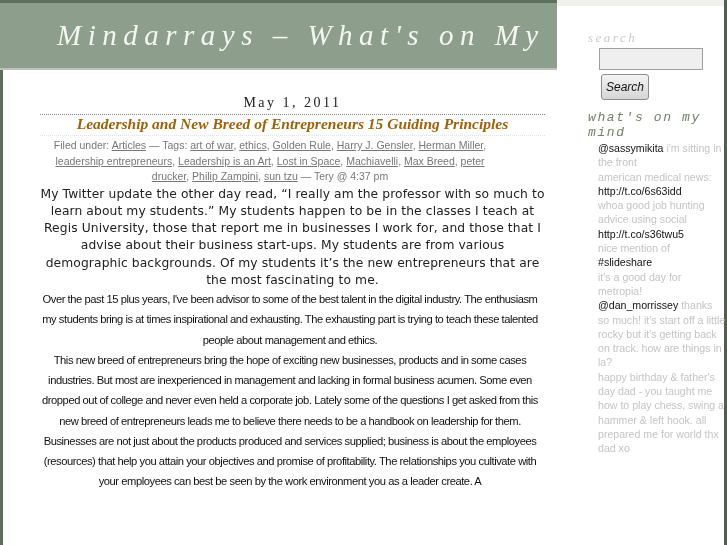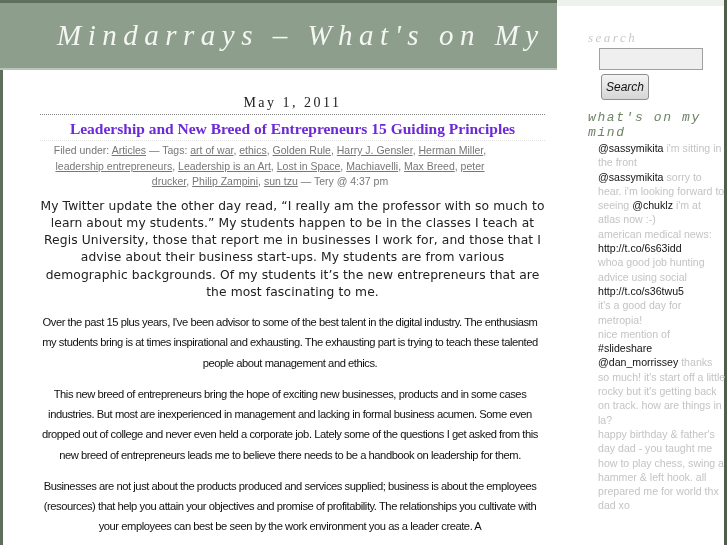--- a/index.html
+++ b/index.html
@@ -26,36 +26,35 @@
       background: #eef1ec;
     }
 
     .main { position: absolute; left: 40px; top: 95px; width: 510px; text-align: center; }
     .post-date {
       font-family: "Liberation Serif", serif; font-size: 14px; letter-spacing: 2.5px;
       color: #222; padding-bottom: 3px;
       border-bottom: 1px dotted #888; width: 505px;
     }
     .post-title {
-      margin-top: 5px;
       font-family: "Liberation Serif", serif; font-weight: bold; font-size: 15.5px;
-      color: #6d28d9; padding-bottom: 2px;
-      border-bottom: 1px dotted #e2e2e2; width: 505px;
+      color: #a16207; padding-bottom: 2px;
+      border-bottom: 1px dotted #e2e2e2; width: 505px; font-style: italic;
     }
     .post-meta {
       margin-top: 2px; font-size: 10.5px; line-height: 15.5px; color: #777;
       width: 460px;
     }
     .post-meta a { color: #777; text-decoration: underline; }
     .post-lead {
-      margin-top: 8px; font-family: "DejaVu Sans", sans-serif; font-size: 12.3px;
+      margin-top: 1px; font-family: "DejaVu Sans", sans-serif; font-size: 12.3px;
       line-height: 17.3px; color: #222; width: 505px; letter-spacing: 0.1px;
     }
     .post-para {
-      margin-top: 11px; font-size: 11.2px; line-height: 20.2px; color: #111;
+      font-size: 11.2px; line-height: 20.2px; color: #111;
       letter-spacing: -0.45px; width: 500px;
     }
 
     .sidebar { position: absolute; left: 588px; top: 30px; width: 136px; }
     .search-heading {
       font-family: "Liberation Serif", serif; font-style: italic; font-size: 13px;
       letter-spacing: 2.5px; color: #c9c9c9;
     }
     .search-input {
       display: block; margin-top: 2px; margin-left: 11px; width: 104px; height: 22px;
@@ -97,22 +96,21 @@
   <div class="post-para">Businesses are not just about the products produced and services supplied; business is about the employees (resources) that help you attain your objectives and promise of profitability. The relationships you cultivate with your employees can best be seen by the work environment you as a leader create. A</div>
 </div>
 
 <div class="sidebar">
   <div class="search-heading">search</div>
   <input class="search-input" type="text" value="" style="">
   <button class="search-button">Search</button>
   <div class="mind-heading">what's on my mind</div>
   <div class="tweets">
     <span class="tweet"><span class="hl">@sassymikita</span><span> i'm sitting in the front</span></span>
-    <span class="tweet"><span class="hl">@sassymikita</span><span> sorry to hear. i'm looking forward to seeing </span><span class="hl">@chuklz</span><span> i'm at atlas now :-)</span></span>
     <span class="tweet"><span>american medical news: </span><span class="hl">http://t.co/6s63idd</span></span>
     <span class="tweet"><span>whoa good job hunting advice using social </span><span class="hl">http://t.co/s36twu5</span></span>
+    <span class="tweet" style="display:inline"><span>nice mention of </span><span class="hl">#slideshare</span></span>
     <span class="tweet"><span>it's a good day for metropia!</span></span>
-    <span class="tweet" style="display:inline"><span>nice mention of </span><span class="hl">#slideshare</span></span>
     <span class="tweet"><span class="hl">@dan_morrissey</span><span> thanks so much! it's start off a little rocky but it's getting back on track. how are things in la?</span></span>
     <span class="tweet"><span>happy birthday &amp; father's day dad - you taught me how to play chess, swing a hammer &amp; left hook. all prepared me for world thx dad xo</span></span>
     
   </div>
 </div>
 
 </body></html>

